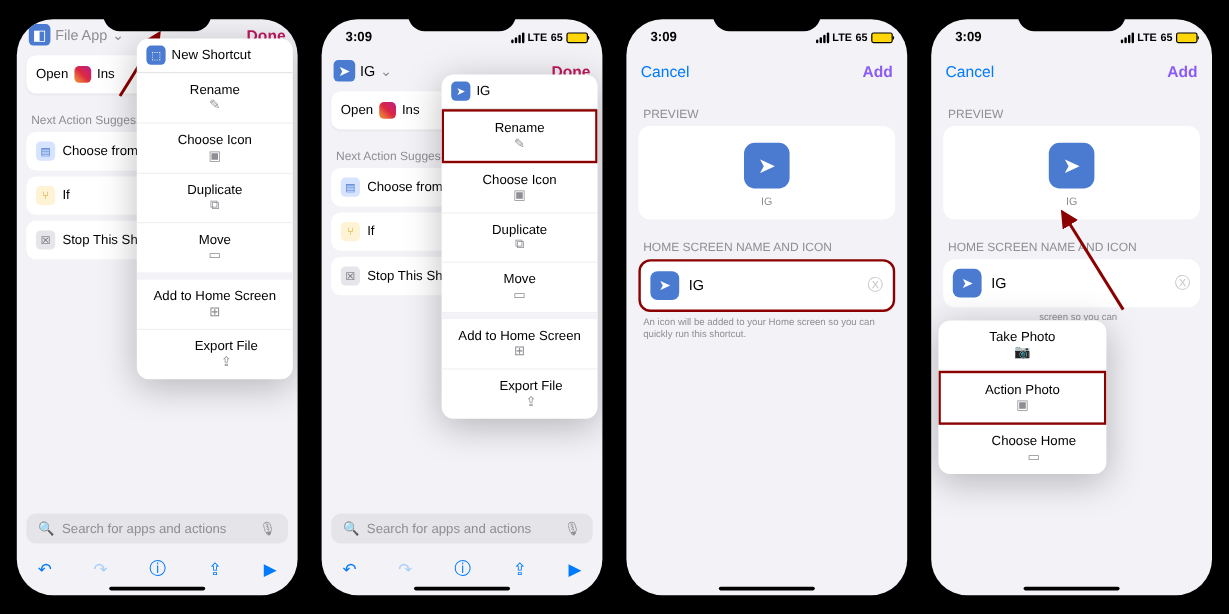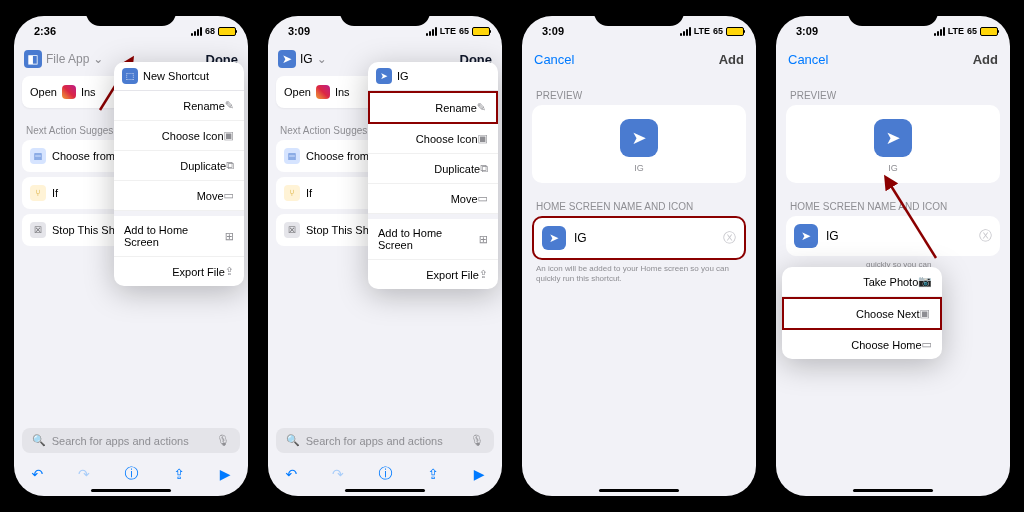--- a/index.html
+++ b/index.html
@@ -14,76 +14,63 @@
 .signal span{width:2px;background:#000;border-radius:1px;}
 .signal span:nth-child(1){height:3px;}.signal span:nth-child(2){height:5px;}.signal span:nth-child(3){height:7px;}.signal span:nth-child(4){height:9px;}
 .lte{font-size:9px;font-weight:700;}
 .battery{width:18px;height:9px;border:1px solid #000;border-radius:2px;position:relative;background:#ffd60a;}
 .battery::after{content:"";position:absolute;right:-2px;top:2px;width:1px;height:3px;background:#000;border-radius:0 1px 1px 0;}
 .batnum{font-size:9px;font-weight:700;}
 .header{display:flex;justify-content:space-between;align-items:center;padding:4px 10px 8px;}
 .header-title{display:flex;align-items:center;gap:4px;font-size:12px;color:#8e8e93;}
 .icon-box{width:18px;height:18px;border-radius:4px;display:flex;align-items:center;justify-content:center;color:#fff;}
 .icon-blue{background:#4a7bd0;}
-.done{color:#0f172a;font-size:13px;font-weight:600;}
+.done{color:#be185d;font-size:13px;font-weight:600;}
 .cancel{color:#007aff;font-size:13px;}
-.add{color:#404040;font-size:13px;font-weight:600;}
+.add{color:#8b5cf6;font-size:13px;font-weight:600;}
 .content{flex:1;padding:0 8px;position:relative;}
 .action-row{background:#fff;border-radius:8px;padding:8px;margin-bottom:6px;display:flex;align-items:center;gap:5px;font-size:11px;box-shadow:0 1px 2px rgba(0,0,0,0.05);}
 .action-row .newshortcut{display:flex;align-items:center;gap:4px;}
 .ns-icon{width:16px;height:16px;background:#4a7bd0;border-radius:4px;display:flex;align-items:center;justify-content:center;color:#fff;font-size:9px;}
 .ig-mini{width:14px;height:14px;background:linear-gradient(45deg,#f09433,#e6683c,#dc2743,#cc2366,#bc1888);border-radius:4px;}
 .section-label{font-size:10px;color:#8e8e93;padding:6px 4px 4px;margin-top:11px;}
 .sugg-item{background:#fff;border-radius:8px;padding:8px;margin-bottom:5px;display:flex;align-items:center;gap:6px;font-size:11px;}
 .sugg-icon{width:16px;height:16px;border-radius:4px;display:flex;align-items:center;justify-content:center;font-size:9px;}
 .si-blue{background:#d6e4ff;color:#4a7bd0;}
 .si-yellow{background:#fff3d6;color:#d4a017;}
 .si-gray{background:#e5e5ea;color:#636366;}
 .menu{position:absolute;right:4px;top:-14px;width:130px;background:#fff;border-radius:10px;box-shadow:0 6px 30px rgba(0,0,0,0.25);z-index:50;overflow:hidden;}
 .menu-head{padding:6px 8px;display:flex;align-items:center;gap:5px;border-bottom:1px solid #e5e5ea;font-size:11px;}
-.menu-item{padding:8px 10px;display:flex;justify-content:flex-end;align-items:center;font-size:11px;border-bottom:1px solid #f0f0f0;}
+.menu-item{padding:8px 10px;display:flex;justify-content:center;align-items:center;font-size:11px;border-bottom:1px solid #f0f0f0;flex-direction:column;}
 .menu-item:last-child{border-bottom:none;padding-left:29px;}
 .menu-sep{height:5px;background:#f2f2f7;}
 .menu-icon{color:#8e8e93;font-size:11px;}
 .searchbar{margin:auto 8px 6px;background:#e4e4e9;border-radius:8px;padding:6px 10px;display:flex;align-items:center;gap:6px;color:#8e8e93;font-size:11px;}
 .mic{margin-left:auto;}
 .toolbar{display:flex;justify-content:space-around;align-items:center;padding:6px 0 4px;color:#007aff;font-size:14px;}
 .toolbar .dim{opacity:0.3;}
 .homebar{width:80px;height:3px;background:#000;border-radius:3px;margin:2px auto 4px;}
 .redbox{border:2px solid #8b0000;}
 .preview-card{background:#fff;border-radius:10px;padding:14px 8px 10px;margin-bottom:12px;display:flex;flex-direction:column;align-items:center;gap:6px;}
 .big-icon{width:38px;height:38px;background:#4a7bd0;border-radius:9px;display:flex;align-items:center;justify-content:center;color:#fff;font-size:18px;}
 .preview-label{font-size:9px;color:#8e8e93;}
 .name-row{background:#fff;border-radius:10px;padding:8px;display:flex;align-items:center;gap:8px;}
 .small-icon{width:24px;height:24px;background:#4a7bd0;border-radius:6px;display:flex;align-items:center;justify-content:center;color:#fff;font-size:12px;}
 .name-text{font-size:12px;}
 .clear-x{margin-left:auto;color:#c7c7cc;font-size:13px;}
 .help-text{font-size:8px;color:#8e8e93;padding:4px 4px;line-height:1.3;}
-.photo-menu{position:absolute;left:6px;top:194px;width:160px;background:#fff;border-radius:10px;box-shadow:0 6px 30px rgba(0,0,0,0.25);z-index:50;overflow:hidden;}
+.photo-menu{position:absolute;left:6px;top:194px;width:140px;background:#fff;border-radius:10px;box-shadow:0 6px 30px rgba(0,0,0,0.25);z-index:50;overflow:hidden;}
 svg.arr{position:absolute;}
 </style>
 </head>
 <body>
 
 <div class="phone">
   <div class="notch"></div>
   <div class="screen">
-    <div class="statusbar">
-      <span class="sb-left">2:36</span>
-      <div class="sb-right">
-        <div class="signal">
-            <span></span>
-            <span></span>
-            <span></span>
-            <span></span>
-          </div>
-        <span class="batnum">68</span>
-        <div class="battery"></div>
-      </div>
-    </div>
     <div class="header">
       <div class="header-title">
         <div class="icon-box icon-blue">◧</div>
         <span>File App</span>
         <span>⌄</span>
       </div>
       <span class="done">Done</span>
     </div>
     <div class="content">
       <div class="action-row">
@@ -330,38 +317,38 @@
       <div class="preview-card">
         <div class="big-icon">➤</div>
         <span class="preview-label">IG</span>
       </div>
       <div class="section-label">HOME SCREEN NAME AND ICON</div>
       <div class="name-row">
         <div class="small-icon">➤</div>
         <span class="name-text">IG</span>
         <span class="clear-x">ⓧ</span>
       </div>
-      <div class="help-text" style="padding-left:80px">quickly so you can</div>
+      <div class="help-text" style="padding-left:80px">screen so you can</div>
 
       <svg class="arr" style="left:100px;top:100px" width="70" height="90" viewBox="0 0 70 90">
         <defs>
             <marker id="ah2" markerWidth="6" markerHeight="6" refX="3" refY="3" orient="auto">
               <path d="M0,0 L6,3 L0,6 Z" fill="#8b0000"></path>
             </marker>
           </defs>
         <line x1="60" y1="85" x2="12" y2="8" stroke="#8b0000" stroke-width="2.5" marker-end="url(#ah2)"></line>
       </svg>
 
       <div class="photo-menu">
         <div class="menu-item">
             <span>Take Photo</span>
             <span class="menu-icon">📷</span>
           </div>
         <div class="menu-item redbox">
-            <span>Choose Next</span>
+            <span>Action Photo</span>
             <span class="menu-icon">▣</span>
           </div>
         <div class="menu-item">
             <span>Choose Home</span>
             <span class="menu-icon">▭</span>
           </div>
       </div>
     </div>
     <div class="homebar"></div>
   </div>

